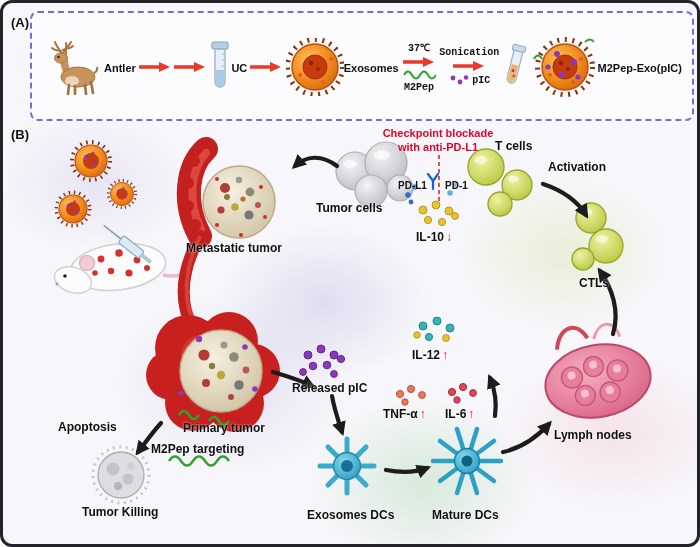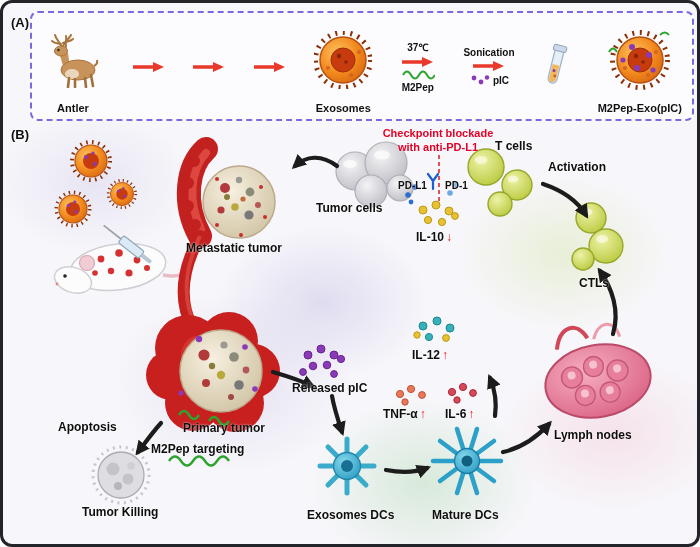--- a/index.html
+++ b/index.html
@@ -17,25 +17,25 @@
       radial-gradient(160px 110px at 610px 430px, rgba(240,180,195,.30), rgba(240,180,195,0) 70%);
   }
   .plabel { position:absolute; font-weight:bold; font-size:13px; color:#111; z-index:8; }
   
   #panelA {
     position:absolute; left:27px; top:8px; width:664px; height:110px;
     border:2px dashed #7a6ae0; border-radius:8px; background:rgba(255,255,255,.6);
     display:flex; align-items:stretch; justify-content:space-between;
     padding:6px 10px 5px; gap:2px; z-index:7;
   }
-  .step { display:flex; flex-direction:column; align-items:center; }
+  .step { display:flex; flex-direction:row; align-items:center; }
   .ibox { flex:1; display:flex; align-items:center; justify-content:center; }
   .slabel { font-weight:bold; font-size:11px; color:#111; white-space:nowrap; margin-top:2px; }
   .acol { display:flex; flex-direction:column; align-items:center; justify-content:center; gap:2px; }
-  .ann { font-weight:bold; font-size:10px; color:#111; white-space:nowrap; }
+  .ann { font-weight:bold; font-size:10px; color:#111; white-space:nowrap;font-family:Liberation Mono, monospace; }
   .picrow { display:flex; align-items:center; gap:2px;justify-content:center; }
   
   #bart { position:absolute; left:0; top:0; z-index:2; }
   .lbl { position:absolute; font-weight:bold; font-size:12px; color:#0e0e0e;
          white-space:nowrap; z-index:5; text-shadow:0 0 2px #fff; }
   .lbl.sm { font-size:10px; }
   .red-lbl { color:#e60026; font-size:11px; text-align:center; line-height:1.3; white-space:nowrap; }
   .dir { color:#ee1111; margin-left:2px; }
   #watermark {
     position:absolute; left:110px; top:254px; width:480px; text-align:center; z-index:6;
@@ -137,20 +137,35 @@
       </svg>
     </div>
 
 
     <div class="acol">
       <svg width="32" height="12" viewBox="0 0 32 12">
         <polygon points="0,4.2 20,4.2 20,1 31,6 20,11 20,7.8 0,7.8" fill="#e8392a"></polygon>
       </svg>
     </div>
 
+    <div class="step">
+      <div class="ibox">
+        <svg width="22" height="54" viewBox="0 0 22 54">
+          <rect x="3" y="2" width="16" height="7" rx="2" fill="#b9cfdf" stroke="#8aa6ba" stroke-width="1.2"></rect>
+          <path d="M6,9 h10 v33 a5,5 0 0 1 -10,0 z" fill="#e6eff8" stroke="#9bb2c6" stroke-width="1.3"></path>
+          <path d="M7,30 h8 v12 a4,4 0 0 1 -8,0 z" fill="#a9cbe8"></path>
+          <g stroke="#9bb2c6" stroke-width="1">
+              <line x1="13" y1="14" x2="16" y2="14"></line>
+              <line x1="13" y1="20" x2="16" y2="20"></line>
+              <line x1="13" y1="26" x2="16" y2="26"></line>
+            </g>
+        </svg>
+      </div>
+      <span class="slabel">UC</span>
+    </div>
 
     <div class="acol">
       <svg width="32" height="12" viewBox="0 0 32 12">
         <polygon points="0,4.2 20,4.2 20,1 31,6 20,11 20,7.8 0,7.8" fill="#e8392a"></polygon>
       </svg>
     </div>
 
     <div class="step">
       <div class="ibox">
         <svg width="58" height="58" viewBox="-29 -29 58 58">

